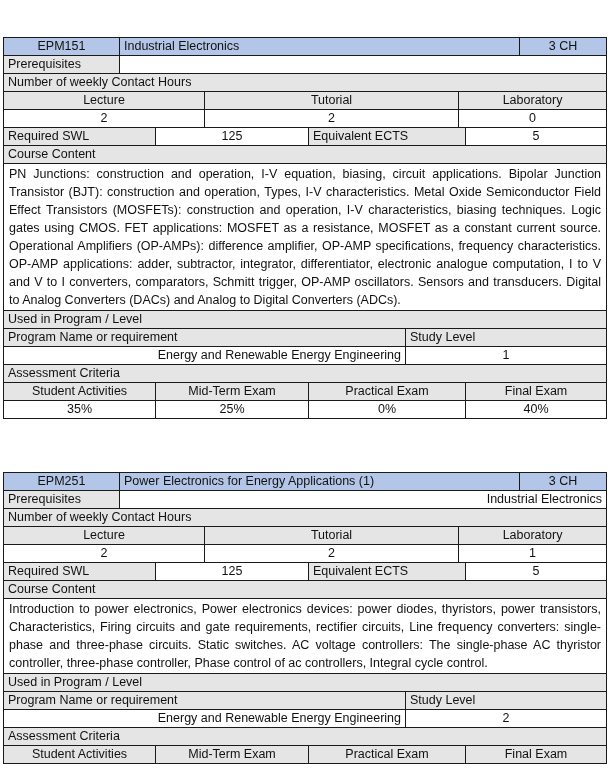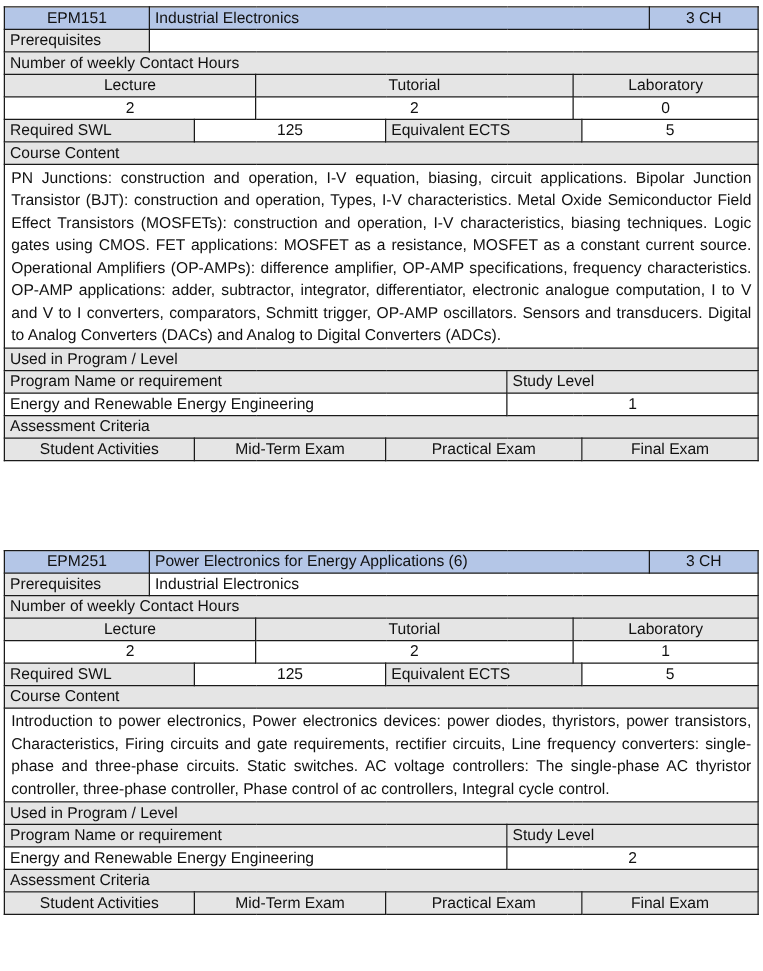--- a/index.html
+++ b/index.html
@@ -1,26 +1,26 @@
 <!DOCTYPE html>
 <html><head>
 <meta charset="utf-8">
 <style>
   html, body { margin: 0; padding: 0; background: #ffffff; }
   body { width: 610px; height: 777px; position: relative; overflow: hidden;
          font-family: "Liberation Sans", sans-serif; font-size: 12.5px; color: #111; }
   .course { position: absolute; left: 3px; width: 603px; }
   #course-0 { top: 5px; }
   #course-1 { top: 440px; }
-  table { border-collapse: collapse; width: 603px; table-layout: fixed; }
+  table { border-collapse: collapse; width: 603px; table-layout: fixed; margin-top: 32px; }
   td { border: 1px solid #1a1a1a; padding: 0 4px; height: 17px; line-height: 17px;
        white-space: nowrap; overflow: hidden; }
   .blue { background: #b4c6e7; }
   .green { background: #e5e5e5; }
-  .white { background: #ffffff; }
+  .white { background: #ffffff; text-align: right; }
   .c { text-align: center; }
   td.content { white-space: normal; text-align: justify; line-height: 18px; height: auto;
                padding: 1px 5px 1px 5px; }
 </style>
 </head>
 <body>
 
 <div class="course" id="course-0">
   <table>
     <colgroup>
@@ -82,40 +82,46 @@
     </tr>
     <tr>
       <td class="green" colspan="9">Assessment Criteria</td>
     </tr>
     <tr>
       <td class="green c" colspan="2">Student Activities</td>
       <td class="green c" colspan="2">Mid-Term Exam</td>
       <td class="green c" colspan="3">Practical Exam</td>
       <td class="green c" colspan="2">Final Exam</td>
     </tr>
+    <tr>
+      <td class="white c" colspan="2">35%</td>
+      <td class="white c" colspan="2">25%</td>
+      <td class="white c" colspan="3">0%</td>
+      <td class="white c" colspan="2">40%</td>
+    </tr>
   </tbody>
     </table>
 </div>
 <div class="course" id="course-1">
   <table>
     <colgroup>
       <col style="width:116px">
         <col style="width:36px">
         <col style="width:49px">
         <col style="width:104px">
       <col style="width:97px">
         <col style="width:53px">
         <col style="width:7px">
         <col style="width:54px">
         <col style="width:87px">
     </colgroup>
     <tbody>
         <tr>
       <td class="blue c">EPM251</td>
-      <td class="blue" colspan="7">Power Electronics for Energy Applications (6)</td>
+      <td class="blue" colspan="7">Power Electronics for Energy Applications (1)</td>
       <td class="blue c">3 CH</td>
     </tr>
     <tr>
       <td class="green">Prerequisites</td>
       <td class="white" colspan="8">Industrial Electronics</td>
     </tr>
     <tr>
       <td class="green" colspan="9">Number of weekly Contact Hours</td>
     </tr>
     <tr>

